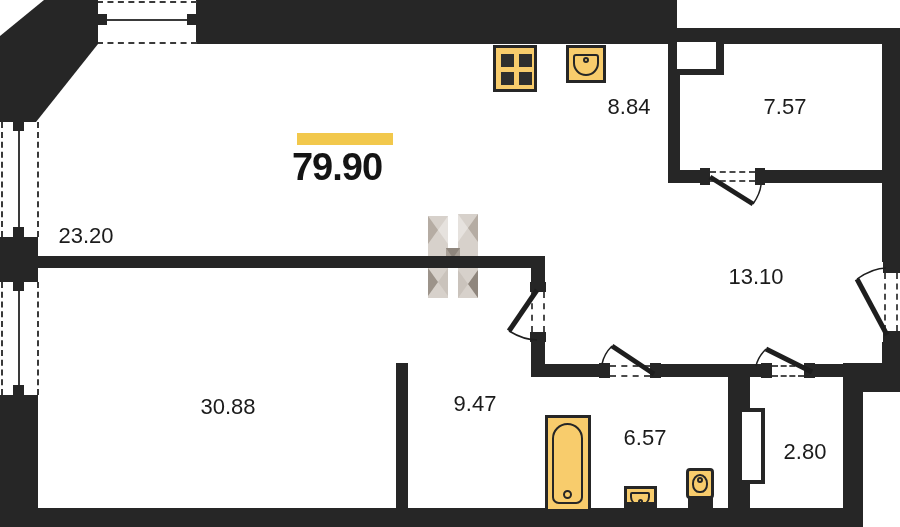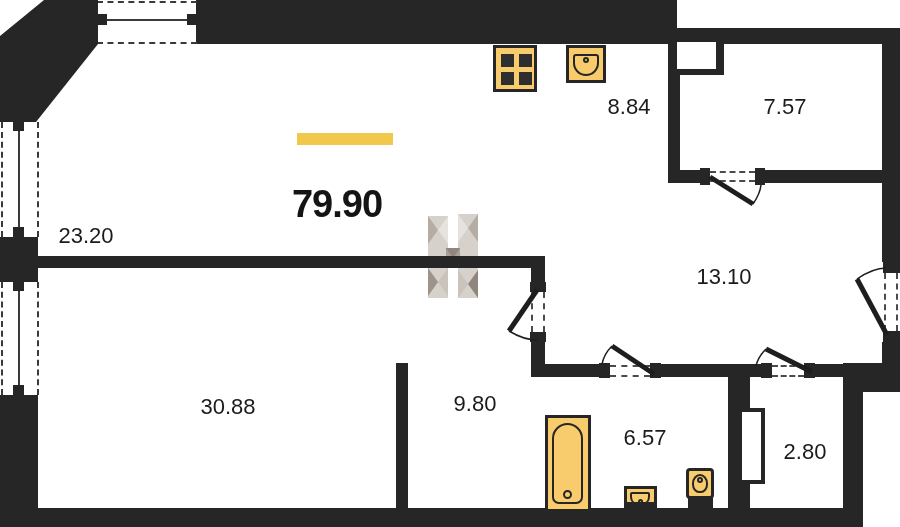--- a/index.html
+++ b/index.html
@@ -20,21 +20,21 @@
   .fix{position:absolute;background:#F8CC6C;border:3px solid #262626;box-sizing:border-box;z-index:3;}
   .fin{position:absolute;border:2px solid #262626;box-sizing:border-box;}
   .fcirc{position:absolute;border:2px solid #262626;border-radius:50%;box-sizing:border-box;}
   .burner{position:absolute;background:#2e2e2e;}
   .dark{position:absolute;background:#262626;z-index:3;}
   
   .lab{position:absolute;transform:translate(-50%,-50%);font-size:22px;color:#1b1b1b;
        white-space:nowrap;z-index:5;}
   .total-bar{position:absolute;left:297px;top:133px;width:96px;height:12px;background:#F2C84C;z-index:5;}
   .total-num{position:absolute;left:278px;top:146px;width:118px;text-align:center;
-       font-size:38px;font-weight:bold;letter-spacing:-1px;color:#141414;z-index:5;margin-top:37px;}
+       font-size:38px;font-weight:bold;letter-spacing:-1px;color:#141414;z-index:5;}
   .pro{position:absolute;left:488px;top:193px;width:50px;height:50px;border-radius:50%;
        background:#F6D678;color:#ffffff;font-size:15px;font-weight:bold;letter-spacing:1.5px;
        text-align:center;line-height:50px;z-index:5;}
   .overlay{position:absolute;left:0;top:0;z-index:4;pointer-events:none;}
   .wm{position:absolute;left:0;top:0;z-index:1;pointer-events:none;}
 </style>
 </head>
 <body>
 
 <div class="plan">
@@ -165,19 +165,19 @@
     <line x1="887" y1="335" x2="857" y2="279" stroke="#1e1e1e" stroke-width="5"></line>
     <path d="M857,279 Q873,268 886,268" stroke="#1e1e1e" stroke-width="1.5" fill="none"></path>
   </svg>
 
   <div class="total-bar"></div>
   <div class="total-num">79.90</div>
 
   <div class="lab" style="left:86px;top:236px">23.20</div>
   <div class="lab" style="left:629px;top:107px">8.84</div>
   <div class="lab" style="left:785px;top:107px">7.57</div>
-  <div class="lab" style="left:724px;top:277px">13.10</div>
+  <div class="lab" style="left:756px;top:277px">13.10</div>
   <div class="lab" style="left:228px;top:407px">30.88</div>
-  <div class="lab" style="left:475px;top:404px">9.80</div>
+  <div class="lab" style="left:475px;top:404px">9.47</div>
   <div class="lab" style="left:645px;top:438px">6.57</div>
   <div class="lab" style="left:805px;top:452px">2.80</div>
 
 </div>
 
 </body></html>

